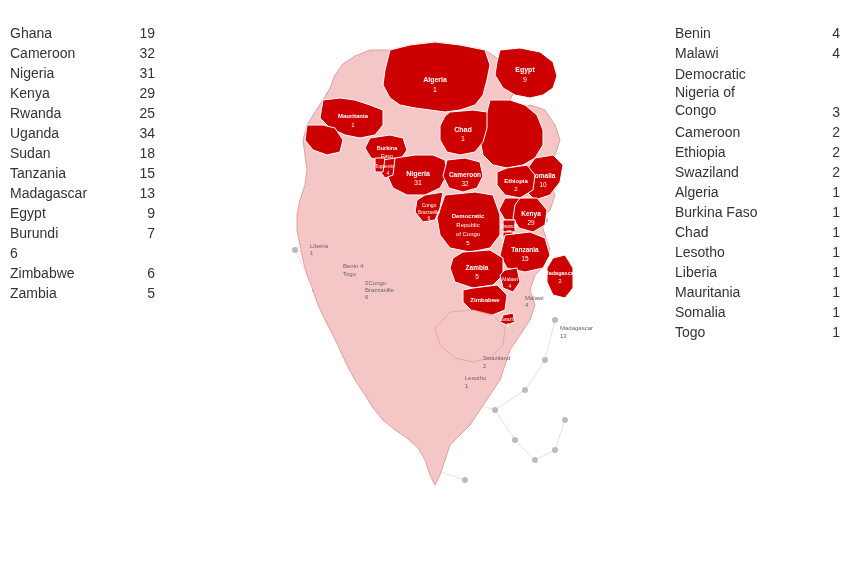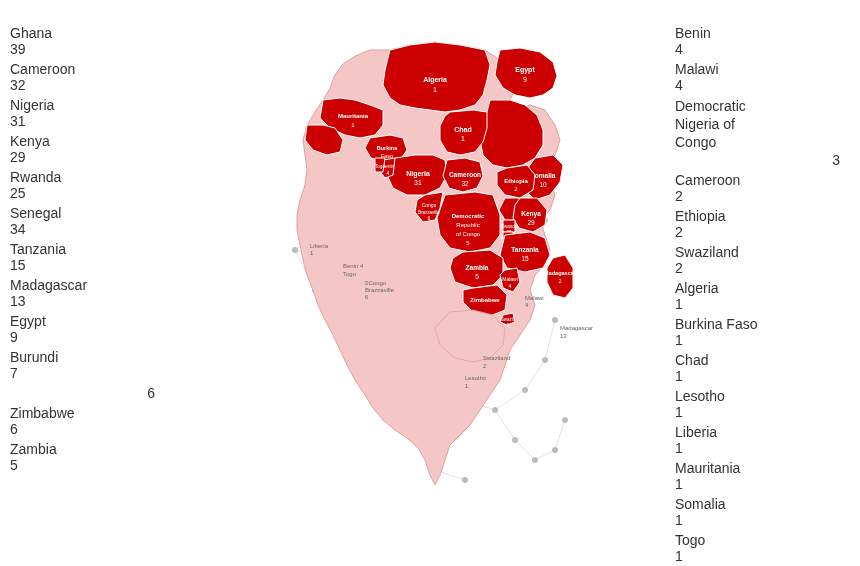--- a/index.html
+++ b/index.html
@@ -22,21 +22,20 @@
     .left-legend {
       width: 155px;
       flex-shrink: 0;
       padding-top: 5px;
     }
     .legend-row {
       display: flex;
       justify-content: space-between;
       margin-bottom: 4px;
       padding-right: 10px;
-      flex-direction: column;
     }
     .map-area {
       flex: 1;
       display: flex;
       justify-content: center;
       align-items: center;
       position: relative;
     }
     .right-legend {
       width: 175px;
@@ -54,41 +53,45 @@
     }
   </style>
 </head>
 <body>
 
 <div class="container">
 
   <div class="left-legend">
   <div class="legend-row">
         <span>Ghana</span>
-        <span>39</span>
+        <span>19</span>
       </div>
       <div class="legend-row">
         <span>Cameroon</span>
         <span>32</span>
       </div>
       <div class="legend-row">
         <span>Nigeria</span>
         <span>31</span>
       </div>
       <div class="legend-row">
         <span>Kenya</span>
         <span>29</span>
       </div>
       <div class="legend-row">
         <span>Rwanda</span>
         <span>25</span>
       </div>
       <div class="legend-row">
-        <span>Senegal</span>
+        <span>Uganda</span>
         <span>34</span>
+      </div>
+      <div class="legend-row">
+        <span>Sudan</span>
+        <span>18</span>
       </div>
       <div class="legend-row">
         <span>Tanzania</span>
         <span>15</span>
       </div>
       <div class="legend-row">
         <span>Madagascar</span>
         <span>13</span>
       </div>
       <div class="legend-row">

